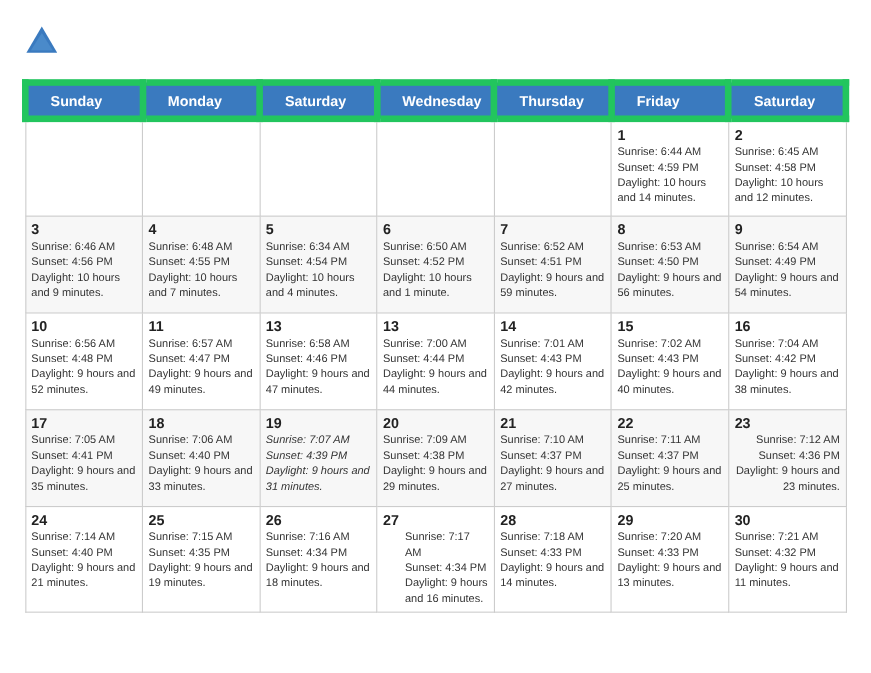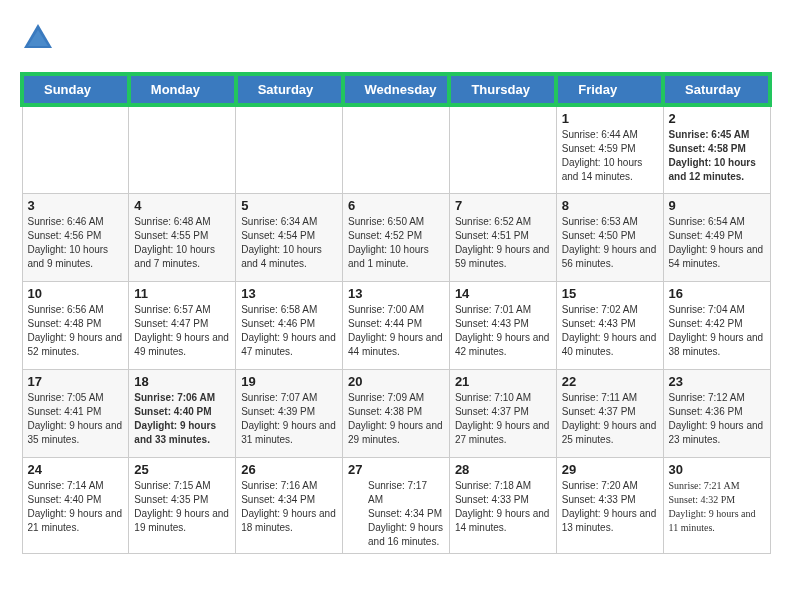--- a/index.html
+++ b/index.html
@@ -49,21 +49,21 @@
       border-collapse: collapse;
       table-layout: fixed;
     }
     thead th {
       background: #3a7abf;
       color: #fff;
       font-size: 13px;
       font-weight: bold;
       padding: 6px 20px;
       text-align: left;
-      border: 4px solid #22c55e;
+      border: 6px solid #22c55e;
     }
     tbody td {
       border: 1px solid #ccc;
       vertical-align: top;
       padding: 4px 5px;
       font-size: 10.5px;
       color: #333;
       height: 88px;
       background: #fff;
     }
@@ -124,21 +124,21 @@
         <td class="empty"></td>
         <td class="empty"></td>
         <td>
           <span class="day-num">1</span>
           <div class="day-info" style="white-space: pre-line;">Sunrise: 6:44 AM
 Sunset: 4:59 PM
 Daylight: 10 hours and 14 minutes.</div>
         </td>
         <td>
           <span class="day-num">2</span>
-          <div class="day-info" style="white-space: pre-line; font-weight: bold;">Sunrise: 6:45 AM
+          <div class="day-info" style="white-space: pre-line;">Sunrise: 6:45 AM
 Sunset: 4:58 PM
 Daylight: 10 hours and 12 minutes.</div>
         </td>
       </tr>
       <tr>
         <td>
           <span class="day-num">3</span>
           <div class="day-info" style="white-space: pre-line;">Sunrise: 6:46 AM
 Sunset: 4:56 PM
 Daylight: 10 hours and 9 minutes.</div>
@@ -226,27 +226,27 @@
       </tr>
       <tr>
         <td>
           <span class="day-num">17</span>
           <div class="day-info" style="white-space: pre-line;">Sunrise: 7:05 AM
 Sunset: 4:41 PM
 Daylight: 9 hours and 35 minutes.</div>
         </td>
         <td>
           <span class="day-num">18</span>
-          <div class="day-info" style="white-space: pre-line; font-weight: bold;">Sunrise: 7:06 AM
+          <div class="day-info" style="white-space: pre-line;">Sunrise: 7:06 AM
 Sunset: 4:40 PM
 Daylight: 9 hours and 33 minutes.</div>
         </td>
         <td>
           <span class="day-num">19</span>
-          <div class="day-info" style="white-space: pre-line;">Sunrise: 7:07 AM
+          <div class="day-info" style="white-space: pre-line; font-style: italic;">Sunrise: 7:07 AM
 Sunset: 4:39 PM
 Daylight: 9 hours and 31 minutes.</div>
         </td>
         <td>
           <span class="day-num">20</span>
           <div class="day-info" style="white-space: pre-line;">Sunrise: 7:09 AM
 Sunset: 4:38 PM
 Daylight: 9 hours and 29 minutes.</div>
         </td>
         <td>
@@ -256,21 +256,21 @@
 Daylight: 9 hours and 27 minutes.</div>
         </td>
         <td>
           <span class="day-num">22</span>
           <div class="day-info" style="white-space: pre-line;">Sunrise: 7:11 AM
 Sunset: 4:37 PM
 Daylight: 9 hours and 25 minutes.</div>
         </td>
         <td>
           <span class="day-num">23</span>
-          <div class="day-info" style="white-space: pre-line;">Sunrise: 7:12 AM
+          <div class="day-info" style="white-space: pre-line; text-align: right;">Sunrise: 7:12 AM
 Sunset: 4:36 PM
 Daylight: 9 hours and 23 minutes.</div>
         </td>
       </tr>
       <tr>
         <td>
           <span class="day-num">24</span>
           <div class="day-info" style="white-space: pre-line;">Sunrise: 7:14 AM
 Sunset: 4:40 PM
 Daylight: 9 hours and 21 minutes.</div>
@@ -300,19 +300,19 @@
 Daylight: 9 hours and 14 minutes.</div>
         </td>
         <td>
           <span class="day-num">29</span>
           <div class="day-info" style="white-space: pre-line;">Sunrise: 7:20 AM
 Sunset: 4:33 PM
 Daylight: 9 hours and 13 minutes.</div>
         </td>
         <td>
           <span class="day-num">30</span>
-          <div class="day-info" style="white-space: pre-line; font-family: Liberation Serif, serif;">Sunrise: 7:21 AM
+          <div class="day-info" style="white-space: pre-line;">Sunrise: 7:21 AM
 Sunset: 4:32 PM
 Daylight: 9 hours and 11 minutes.</div>
         </td>
       </tr>
     </tbody>
 </table>
 
 </body></html>

